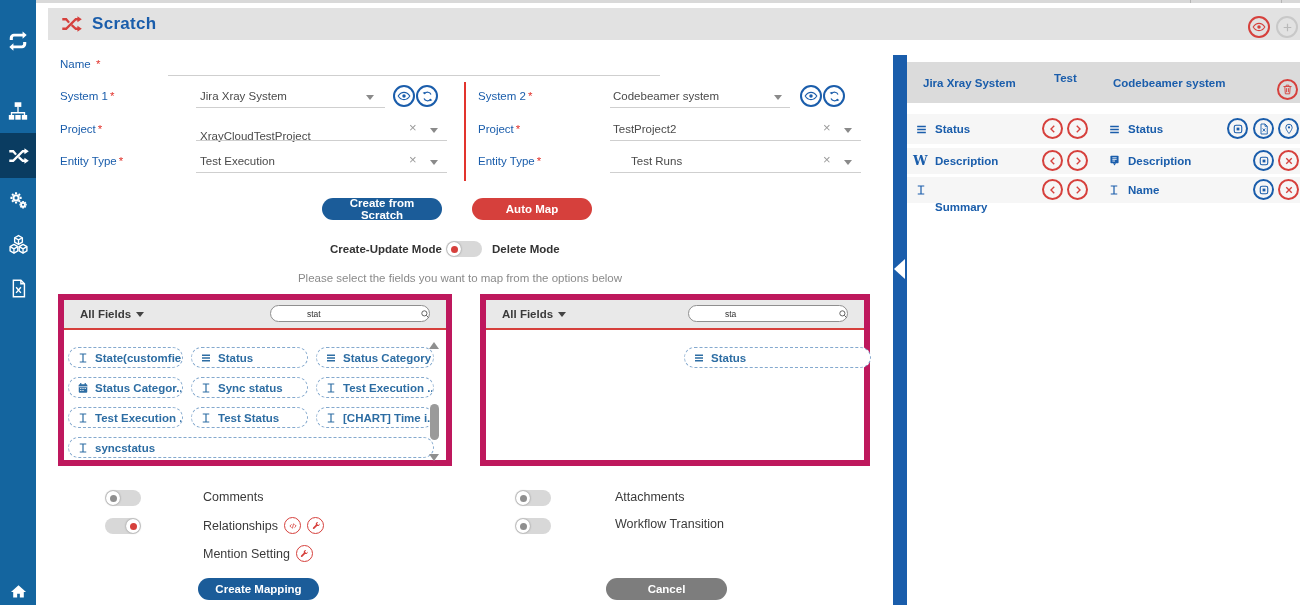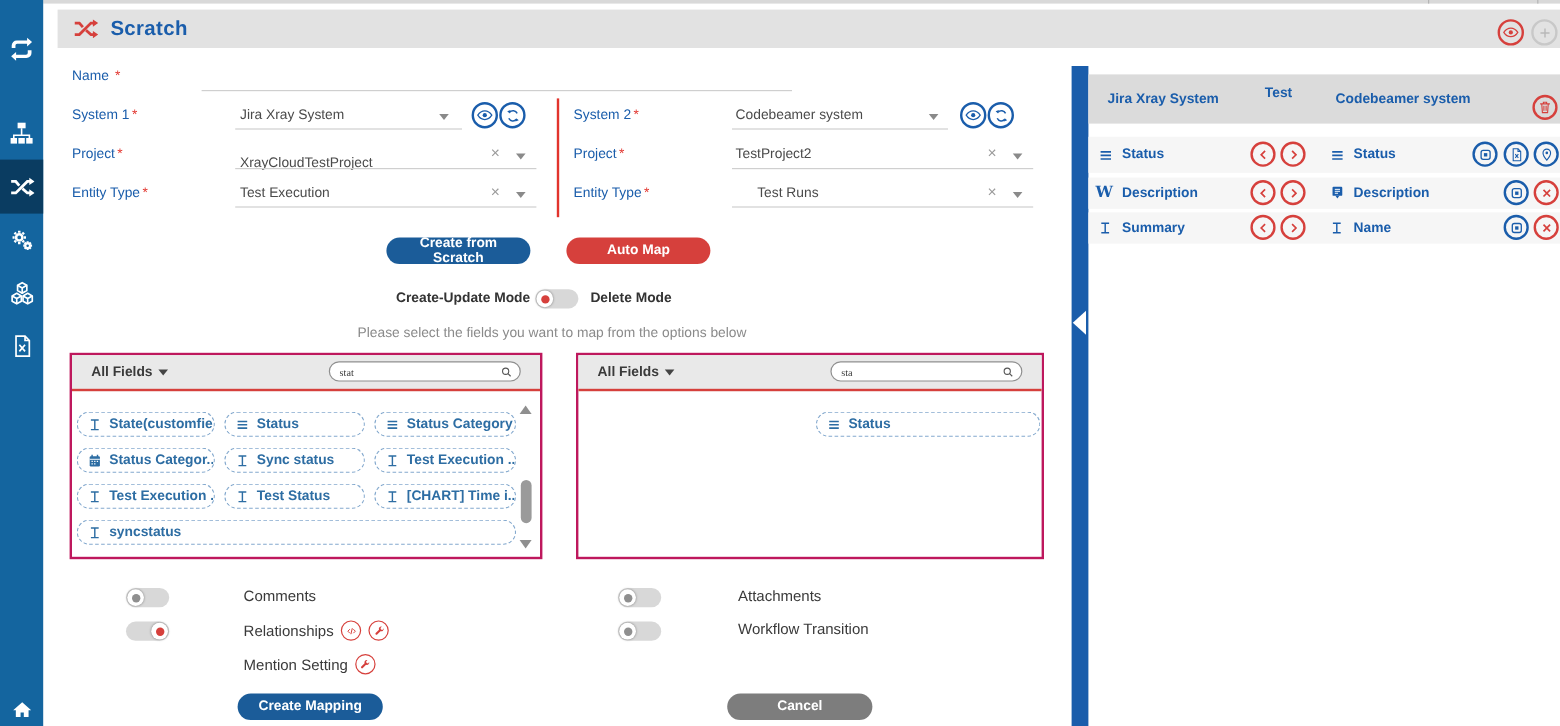--- a/index.html
+++ b/index.html
@@ -38,27 +38,27 @@
   .btn.grayb{background:#7D7D7D;}
   
   .toggle{position:absolute;width:36px;height:16px;border-radius:9px;background:#D8D8D8;cursor:pointer;}
   .toggle .knob{position:absolute;top:1px;width:14px;height:14px;border-radius:50%;background:#fff;
         box-shadow:0 0 2px rgba(0,0,0,.45);display:flex;align-items:center;justify-content:center;}
   .toggle.off .knob{left:1px;} .toggle.on .knob{right:1px;}
   .toggle .knob::after{content:"";width:7px;height:7px;border-radius:50%;background:#8f8f8f;}
   .toggle.reddot .knob::after{background:#D6403C;}
   .helptext{position:absolute;color:#8a8a8a;text-align:center;}
   
-  .fpanel{position:absolute;border:2px solid #be185d;background:#fff;box-sizing:border-box;}
+  .fpanel{position:absolute;border:6px solid #be185d;background:#fff;box-sizing:border-box;}
   .fpanel-header{height:28px;background:#E9E9E9;border-bottom:2px solid #D6403C;position:relative;display:flex;align-items:center;}
   .filter{margin-left:16px;color:#3a3a3a;font-weight:600;display:flex;align-items:center;gap:5px;cursor:pointer;}
   .filter .dcaret{width:0;height:0;border-left:4px solid transparent;border-right:4px solid transparent;border-top:5px solid #444;}
   .searchbox{position:absolute;right:16px;top:5px;width:146px;height:15px;border:1px solid #8f8f8f;border-radius:9px;
        display:flex;align-items:center;padding:0 6px;background:#fff;}
-  .searchbox input{border:none;outline:none;flex:1;font-size:8.5px;font-family:Liberation Serif, serif;color:#333;background:transparent;}
+  .searchbox input{border:none;outline:none;flex:1;font-size:8.5px;font-family:Liberation Sans, sans-serif;color:#333;background:transparent;margin-left:28px;}
   .searchbox .mag{color:#555;}
   .fbody{position:relative;height:140px;}
   .chip{position:absolute;height:21px;box-sizing:border-box;border:1.5px dashed #84A9CE;border-radius:11px;background:#fff;
        color:#2D6DA3;font-weight:600;display:flex;align-items:center;gap:6px;padding:0 8px;white-space:nowrap;overflow:hidden;cursor:pointer;}
   .chip svg{flex:none;color:#2D6DA3;}
   
   .tri-up{position:absolute;width:0;height:0;border-left:5px solid transparent;border-right:5px solid transparent;border-bottom:7px solid #8f8f8f;cursor:pointer;}
   .tri-dn{position:absolute;width:0;height:0;border-left:5px solid transparent;border-right:5px solid transparent;border-top:7px solid #8f8f8f;cursor:pointer;}
   .thumb{position:absolute;width:9px;border-radius:5px;background:#9a9a9a;cursor:pointer;}
   .opt-label{position:absolute;color:#3a3a3a;font-size:12.5px;white-space:nowrap;display:flex;align-items:center;gap:6px;}
@@ -550,21 +550,21 @@
         </svg>
       </span>
   </div>
 
   <div class="prow" style="top:177px;height:26px">
     <span class="ricon" style="left:8px;top:7px">
         <svg width="12" height="12">
           <use href="#i-ibeam"></use>
         </svg>
       </span>
-    <span class="rlabel" style="left:28px;top:7px">Summary</span>
+    <span class="rlabel" style="left:28px;top:24px">Summary</span>
     <span class="circ red" style="left:135px;top:2px;width:21px;height:21px">
         <svg width="12" height="12">
           <use href="#i-chevl"></use>
         </svg>
       </span>
     <span class="circ red" style="left:160px;top:2px;width:21px;height:21px">
         <svg width="12" height="12">
           <use href="#i-chevr"></use>
         </svg>
       </span>

